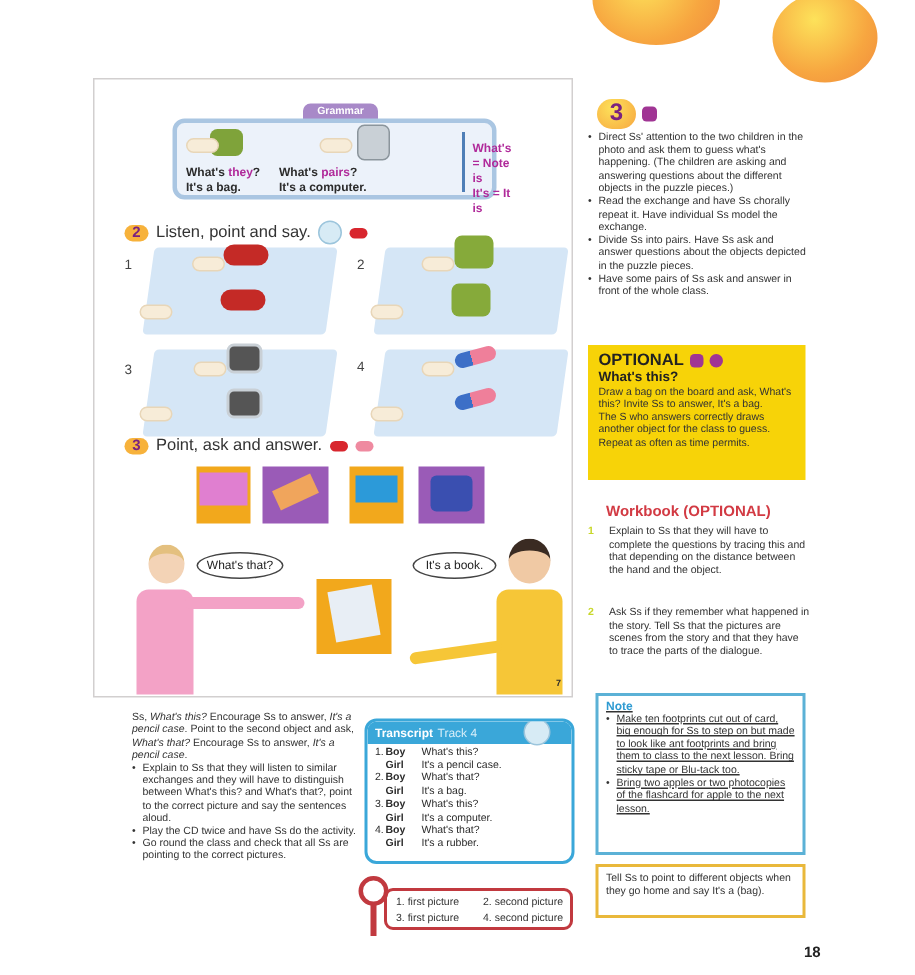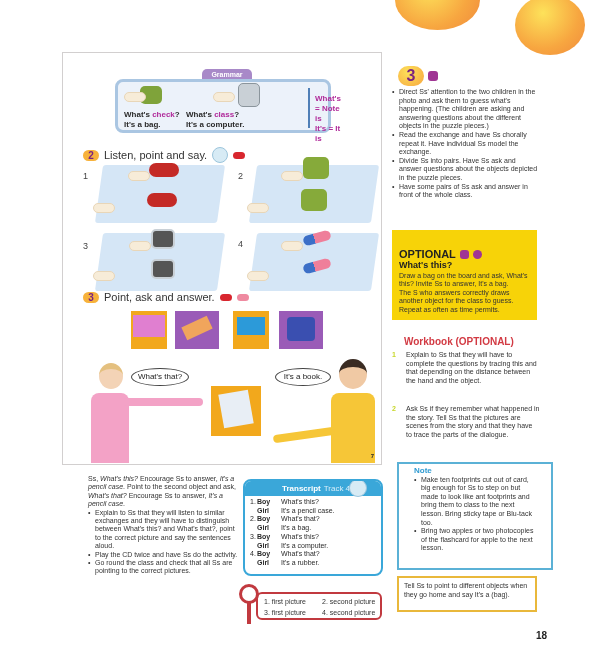--- a/index.html
+++ b/index.html
@@ -17,37 +17,37 @@
   .panel { position: absolute; width: 122px; height: 58px; background: #d5e6f6; transform: skewX(-8deg); border-radius: 3px; }
   .panel-num { position: absolute; font-size: 9px; color: #444; }
   .hand { position: absolute; width: 22px; height: 10px; border-radius: 6px; background: #f7ecd8; border: 1px solid #e8d6b8; }
   .obj { position: absolute; border-radius: 5px; }
   .bubble { position: absolute; background: #fff; border: 1px solid #444; border-radius: 50%; font-size: 8px; text-align: center; color: #222; }
   .puzzle { position: absolute; width: 36px; height: 38px; }
   .right-col { position: absolute; left: 392px; width: 148px; font-size: 7px; line-height: 8.6px; color: #333; }
   .right-col ul { list-style: none; }
   .right-col li { position: relative; padding-left: 7px; }
   .right-col li::before { content: "•"; position: absolute; left: 0; }
-  .optional-box { position: absolute; left: 392px; top: 230px; width: 145px; height: 90px; background: #f7d308; padding: 18px 7px; }
+  .optional-box { position: absolute; left: 392px; top: 230px; width: 145px; height: 90px; background: #f7d308; padding: 4px 7px; }
   .opt-title { font-size: 11px; font-weight: bold; color: #222; display: flex; gap: 4px; align-items: center; }
   .opt-sub { font-size: 9px; font-weight: bold; color: #222; margin-bottom: 2px; }
   .optional-box li { font-size: 7px; line-height: 8.4px; color: #333; }
   .wb-title { position: absolute; left: 404px; top: 336px; font-size: 10px; font-weight: bold; color: #d23a43; }
   .wb-item { position: absolute; left: 392px; width: 148px; font-size: 7px; line-height: 8.6px; color: #333; }
   .wb-num { color: #c8d72a; font-weight: bold; margin-right: 2px; }
-  .note-box { position: absolute; left: 397px; top: 462px; width: 156px; height: 108px; border: 2px solid #5bb1d6; padding: 3px 15px; font-size: 7px; line-height: 8.6px; color: #333; }
+  .note-box { position: absolute; left: 397px; top: 462px; width: 140px; height: 108px; border: 2px solid #5bb1d6; padding: 3px 5px; font-size: 7px; line-height: 8.6px; color: #333; text-decoration: underline; }
   .note-title { color: #2f9bd2; font-weight: bold; font-size: 8px; }
   .tell-box { position: absolute; left: 397px; top: 576px; width: 140px; height: 36px; border: 2px solid #e9b83b; padding: 4px 5px; font-size: 7px; line-height: 8.6px; color: #333; }
   .left-notes { position: absolute; left: 88px; top: 475px; width: 150px; font-size: 7px; line-height: 8.4px; color: #333; }
   .left-notes ul { list-style: none; }
   .left-notes li { position: relative; padding-left: 7px; }
   .left-notes li::before { content: "•"; position: absolute; left: 0; }
   .transcript { position: absolute; left: 243px; top: 479px; width: 140px; height: 97px; border: 2px solid #3aa7d9; border-radius: 8px; background: #fff; overflow: hidden; }
   .tr-head { height: 15px; background: #3aa7d9; color: #fff; font-size: 8px; padding-left: 5px; line-height: 15px; }
-  .tr-head b { font-weight: bold; margin-left: 32px; }
+  .tr-head b { font-weight: bold; }
   .tr-head .track { color: #d7eef9; margin-left: 3px; }
   .tr-cd { position: absolute; right: 14px; top: -2px; width: 18px; height: 18px; border-radius: 50%; background: #d7ebf5; border: 1px solid #9cc5dc; }
   .tr-rows { padding: 2px 5px; font-size: 7px; line-height: 8.7px; }
   .tr-row { display: flex; }
   .tr-n { width: 7px; }
   .tr-sp { width: 24px; font-weight: bold; }
   .key-box { position: absolute; left: 256px; top: 592px; width: 126px; height: 28px; border: 2px solid #c1393f; border-radius: 6px; padding: 3px 0 0 6px; font-size: 7px; line-height: 9px; color: #333; display: grid; grid-template-columns: 58px 62px; }
   .key-icon { position: absolute; left: 239px; top: 584px; width: 20px; height: 20px; border: 3px solid #c1393f; border-radius: 50%; background: #fff; }
   .key-stem { position: absolute; left: 247px; top: 602px; width: 4px; height: 22px; background: #c1393f; }
   .page-num { position: absolute; left: 536px; top: 630px; font-size: 10px; font-weight: bold; color: #222; }
@@ -61,25 +61,25 @@
 <div class="cloud" style="left:360px; top:52px; width:22px; height:40px; border-radius:0 20px 20px 0;"></div>
 
 <div class="sb-page">
   <div class="grammar-tab">Grammar</div>
   <div class="grammar-box">
     <div class="obj" style="left:22px; top:4px; width:22px; height:18px; background:#7fa33a;"></div>
     <div class="hand" style="left:6px; top:10px;"></div>
     <div class="obj" style="left:120px; top:1px; width:22px; height:24px; background:#c9d0d6; border:1px solid #8b959c;"></div>
     <div class="hand" style="left:95px; top:10px;"></div>
     <div class="gram-col" style="left:6px; top:28px;">
-      <div><span>What's </span><span class="purple">check</span><span>?</span></div>
+      <div><span>What's </span><span class="purple">they</span><span>?</span></div>
       <div>It's a bag.</div>
     </div>
     <div class="gram-col" style="left:68px; top:28px;">
-      <div><span>What's </span><span class="purple">class</span><span>?</span></div>
+      <div><span>What's </span><span class="purple">pairs</span><span>?</span></div>
       <div>It's a computer.</div>
     </div>
     <div class="gram-divider"></div>
     <div class="gram-rule">
       <div>What's = Note is</div>
       <div>It's = It is</div>
     </div>
   </div>
 
   <div class="ex-heading" style="left:20px; top:94px;">

